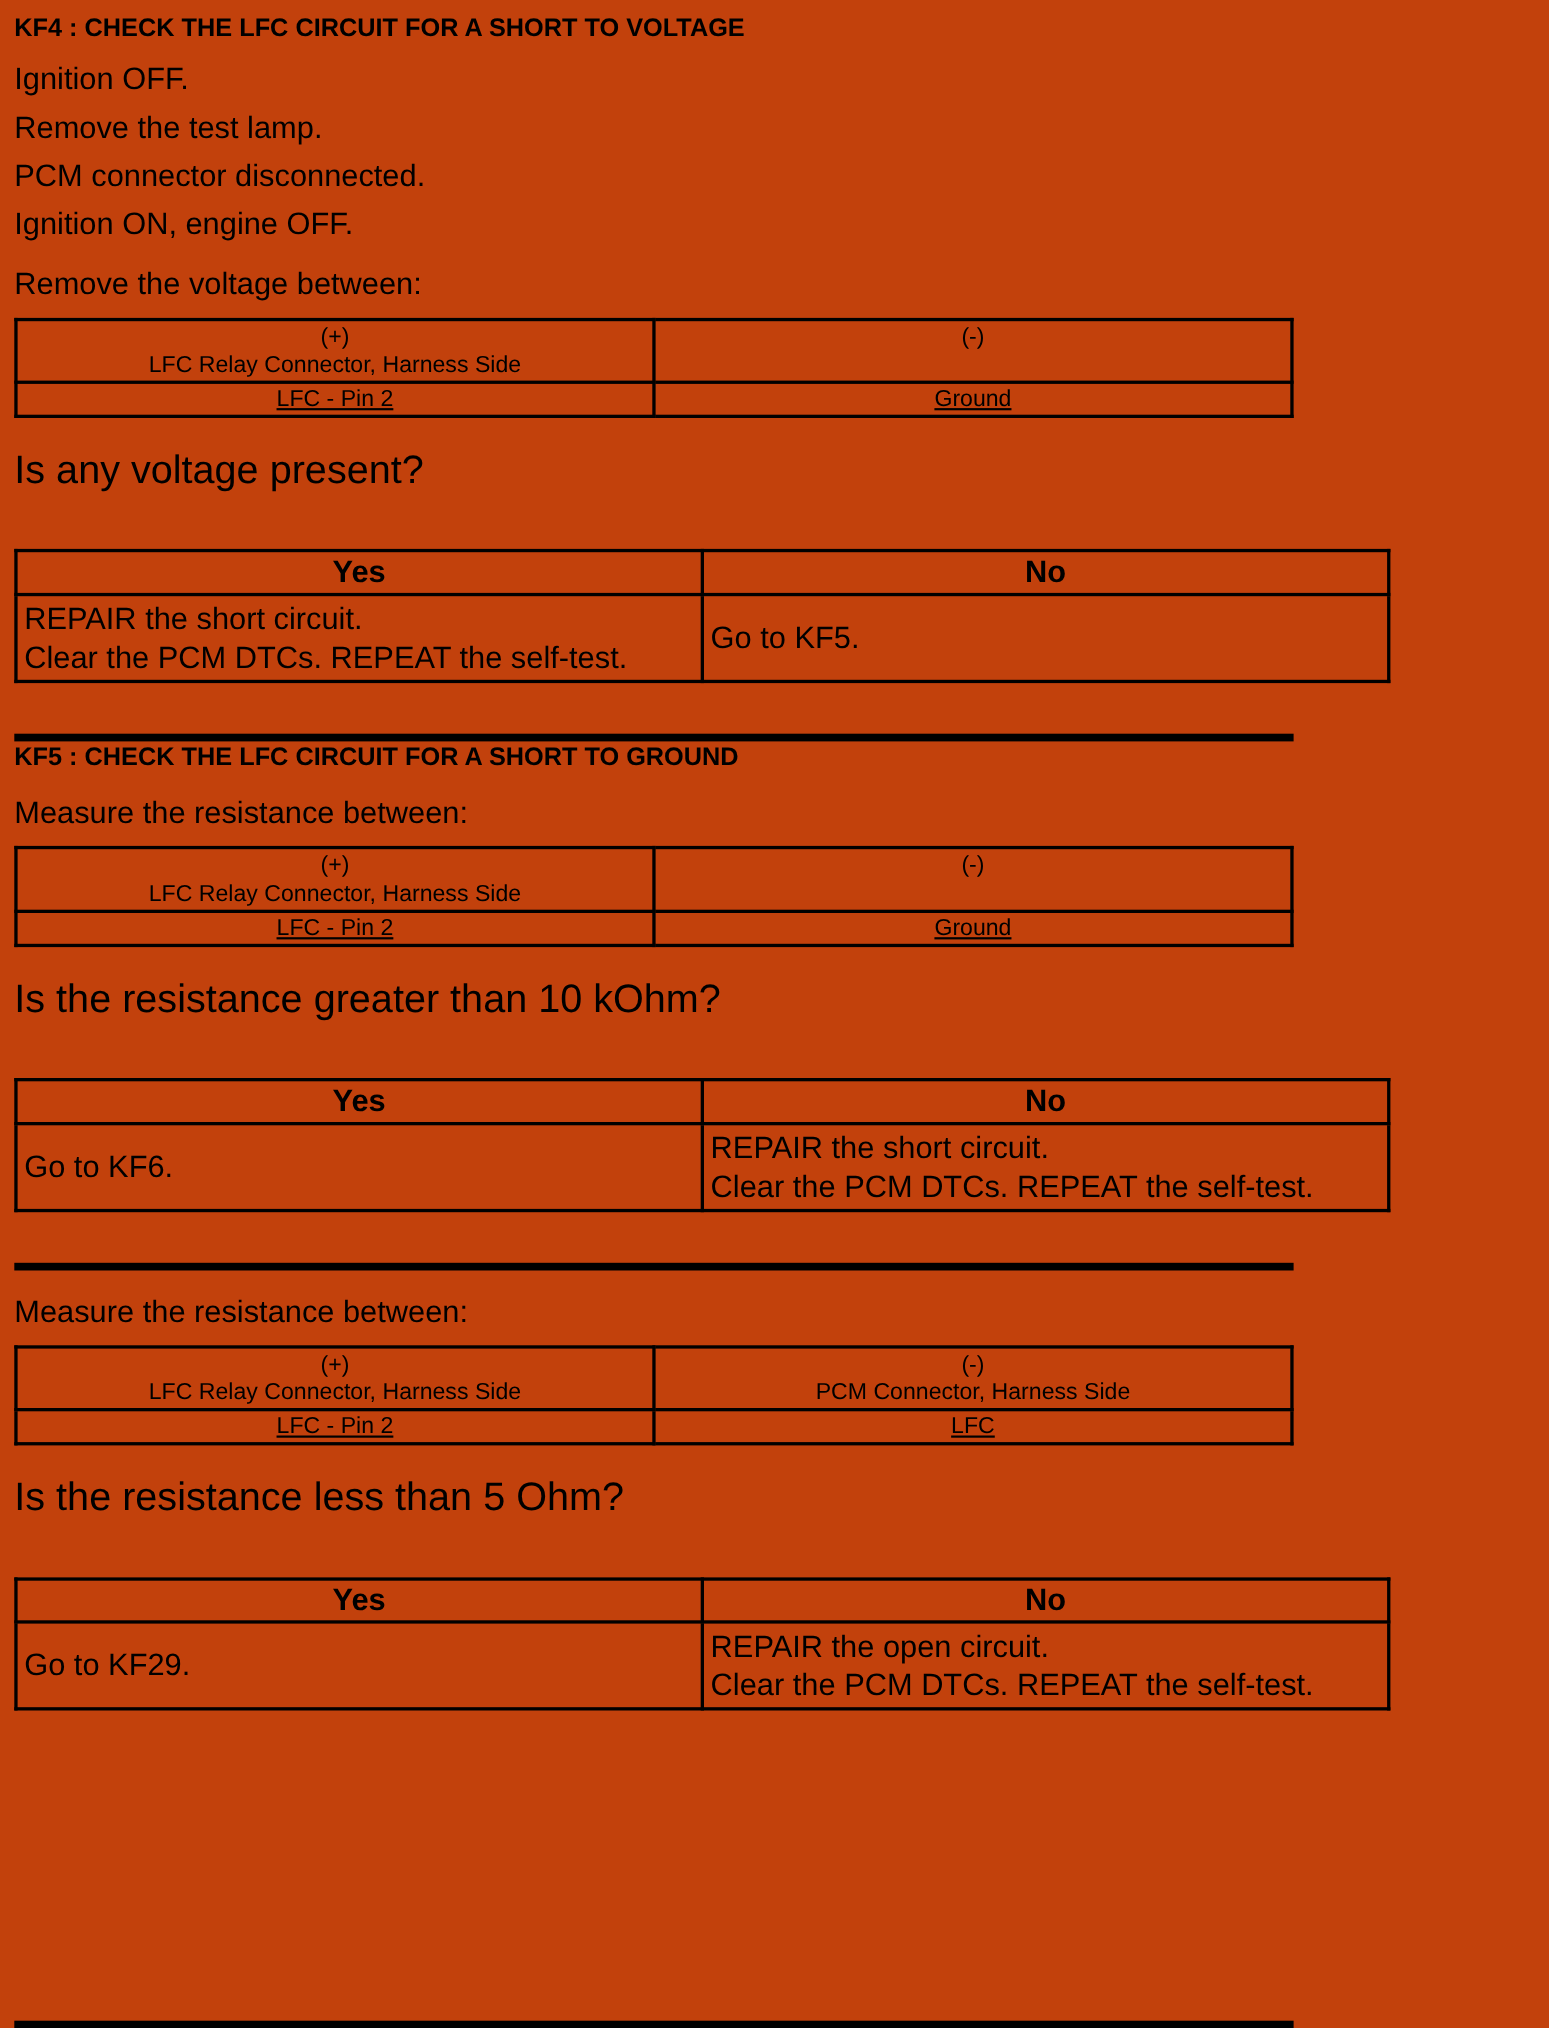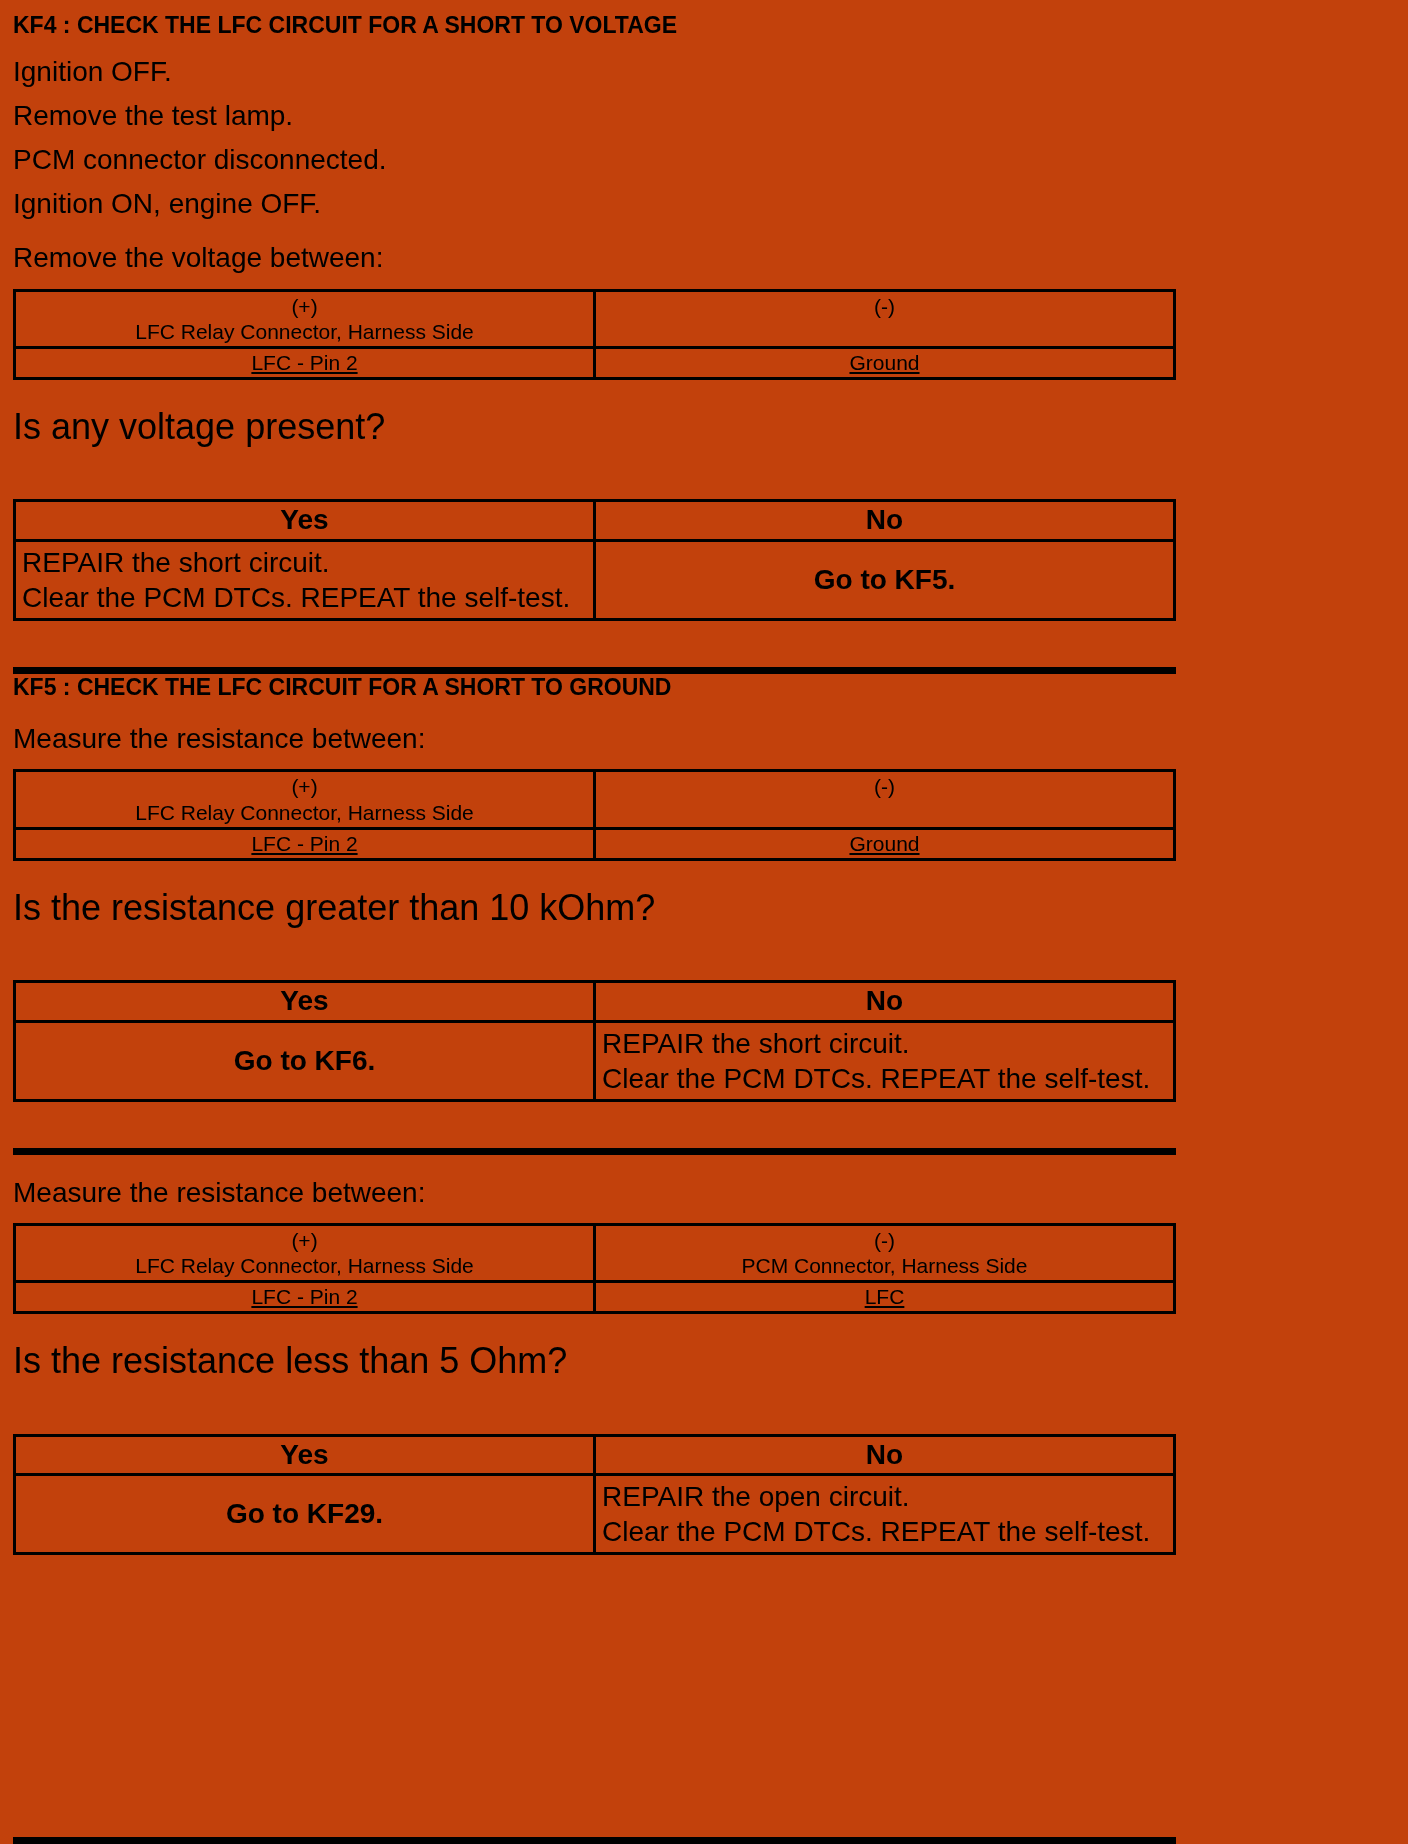--- a/index.html
+++ b/index.html
@@ -58,21 +58,21 @@
     padding: 1px 4px 2px 4px;
     text-decoration: underline;
   }
   .question {
     font-size: 36px;
     font-weight: normal;
     margin: 26px 0 0 0;
     line-height: 1.15;
   }
   table.dtable {
-    width: 1163px;
+    width: 1251px;
     border-collapse: collapse;
     table-layout: fixed;
     margin: 52px 0 0 0;
   }
   table.dtable th {
     border: 3px solid #000000;
     width: 50%;
     font-size: 28px;
     font-weight: bold;
     text-align: center;
@@ -82,21 +82,21 @@
   table.dtable td.dcell {
     border: 3px solid #000000;
     width: 50%;
     font-size: 28px;
     padding: 3px 6px;
     vertical-align: middle;
     line-height: 1.25;
     white-space: pre-line;
     height: 62px;
   }
-  .dcell[data-align="center"] { text-align: center; font-weight: bold; }
+  .dcell[data-align="center"] { text-align: left; }
   .dcell[data-align="left"]   { text-align: left; }
   .rule {
     width: 1163px;
     height: 7px;
     background: #000000;
     margin-top: 46px;
   }
   .rule-last {
     margin-top: 282px;
   }

